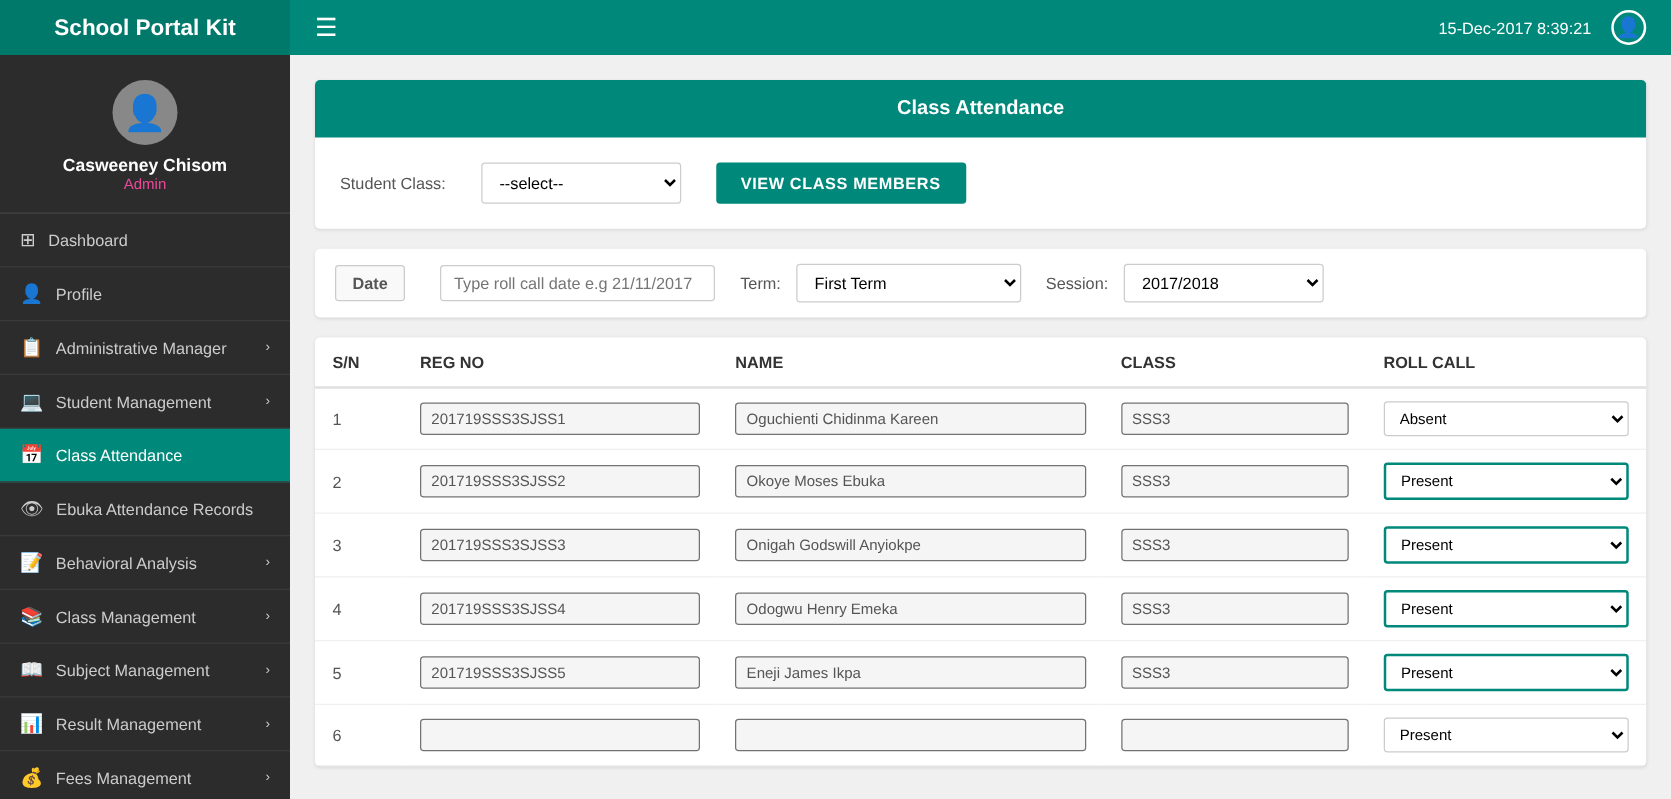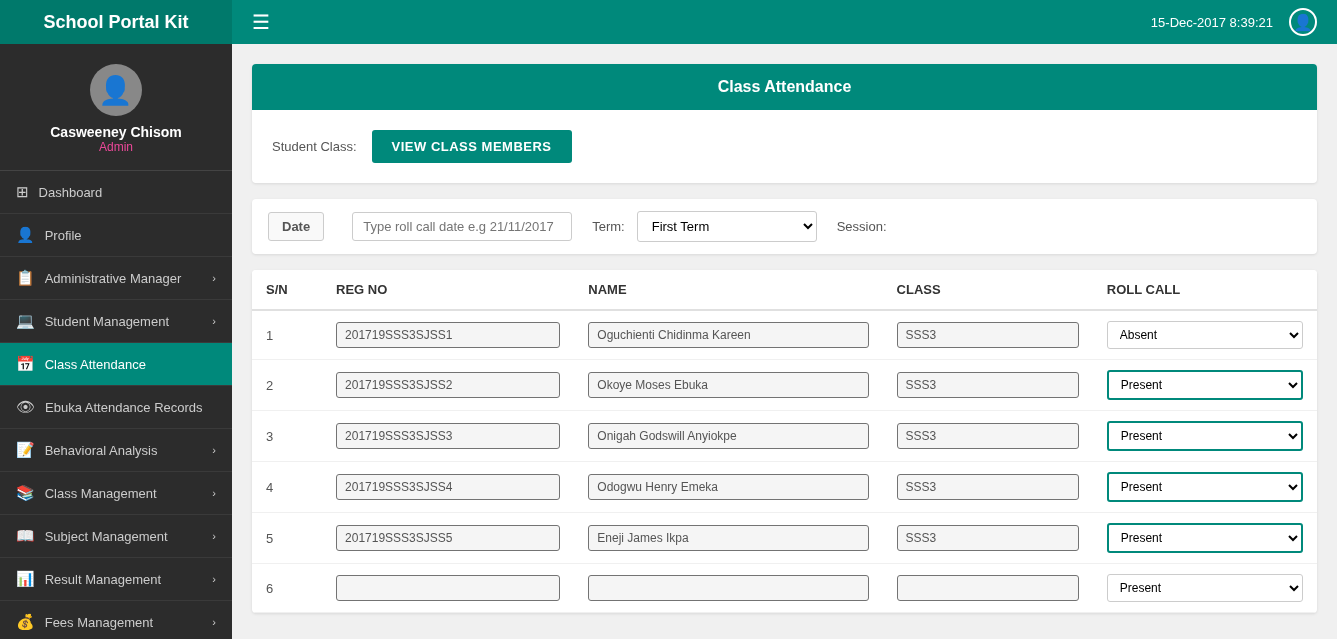--- a/index.html
+++ b/index.html
@@ -136,21 +136,21 @@
       font-weight: bold;
     }
     .card-body {
       padding: 20px;
     }
 
     
     .filter-row {
       display: flex;
       align-items: center;
-      gap: 15px;
+      gap: 28px;
     }
     .filter-label {
       color: #555;
       font-size: 13px;
       white-space: nowrap;
     }
     .filter-select {
       border: 1px solid #ccc;
       border-radius: 3px;
       padding: 7px 10px;
@@ -351,35 +351,43 @@
 
   <main class="main-content">
 
     <div class="card">
       <div class="card-header">
         <span>Class Attendance</span>
       </div>
       <div class="card-body">
         <div class="filter-row">
           <span class="filter-label">Student Class:</span>
+          <select class="filter-select">
+            <option>--select--</option>
+          </select>
           <button class="btn-teal">VIEW CLASS MEMBERS</button>
         </div>
       </div>
     </div>
 
     <div class="filter-row2">
       <label>Date</label>
       <input type="text" class="" style="border: 1px solid rgb(204, 204, 204); border-radius: 3px; padding: 6px 10px; font-size: 13px; width: 220px; color: rgb(153, 153, 153);" placeholder="Type roll call date e.g 21/11/2017">
       <span style="margin-left:8px; font-size:13px; color:#555;">Term:</span>
       <select style="border:1px solid #ccc;border-radius:3px;padding:6px 10px;font-size:13px;background:white;min-width:180px;">
         <option>First Term</option>
         <option>Second Term</option>
         <option>Third Term</option>
       </select>
       <span style="margin-left:8px; font-size:13px; color:#555;">Session:</span>
+      <select style="border:1px solid #ccc;border-radius:3px;padding:6px 10px;font-size:13px;background:white;min-width:160px;">
+        <option>2017/2018</option>
+        <option>2016/2017</option>
+        <option>2015/2016</option>
+      </select>
     </div>
 
     <table class="attendance-table">
       <thead>
         <tr>
           <th class="td-sn">S/N</th>
           <th class="td-regno">REG NO</th>
           <th class="td-name">NAME</th>
           <th class="td-class">CLASS</th>
           <th class="td-rollcall">ROLL CALL</th>

